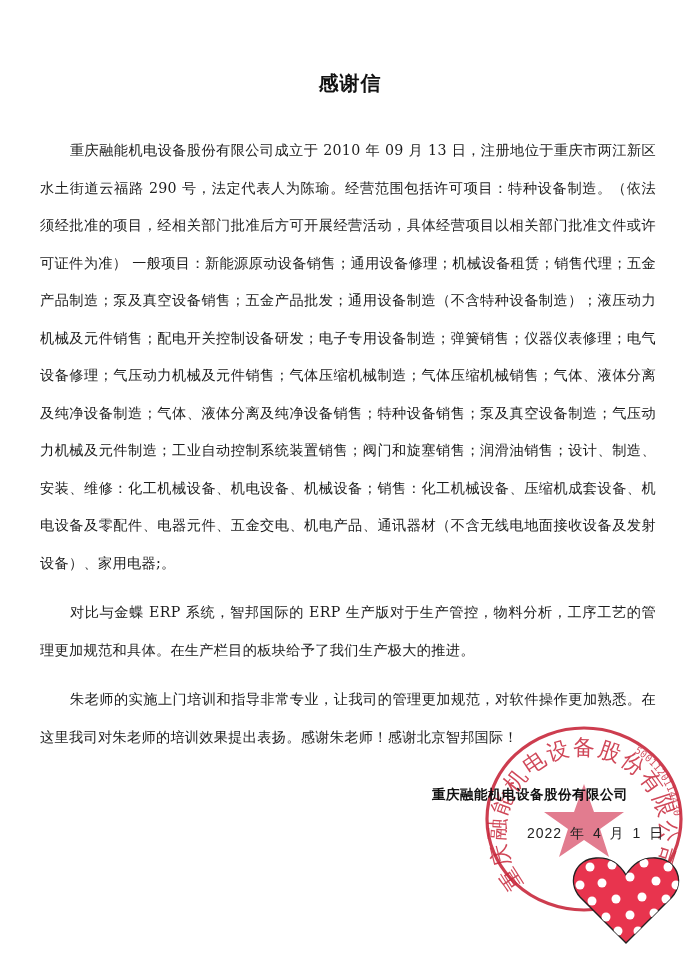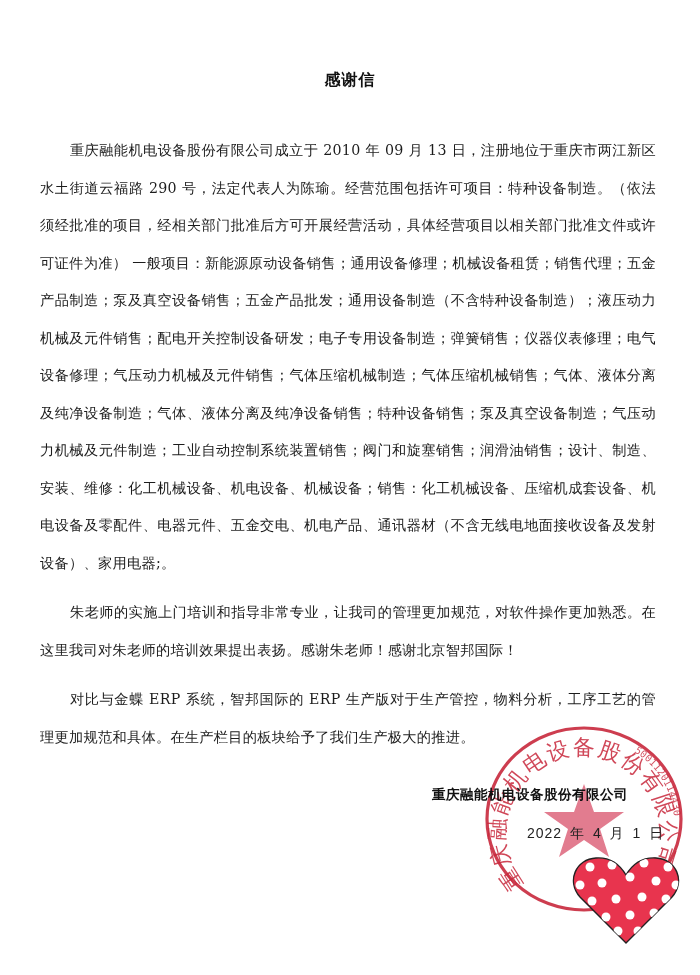--- a/index.html
+++ b/index.html
@@ -1,40 +1,40 @@
 <!DOCTYPE html>
 <html><head>
   <meta charset="utf-8">
   <style>
     html, body { margin: 0; padding: 0; background: #ffffff; }
     body { width: 700px; height: 975px; position: relative; overflow: hidden;
            font-family: "DejaVu Serif", "Liberation Serif", serif; color: #1c1c1c; }
     .title { position: absolute; top: 70px; left: 0; width: 700px; text-align: center;
-             font-family: "DejaVu Sans", sans-serif; font-weight: bold; font-size: 16px;
+             font-family: "DejaVu Sans", sans-serif; font-weight: bold; font-size: 20px;
              letter-spacing: 1px; color: #111; }
     .body-text { position: absolute; left: 28px; width: 640px; top: 120px; }
     .para { margin: 12px; font-size: 14.2px; line-height: 37.5px; text-indent: 30px;
             text-align: justify; letter-spacing: 0.3px; }
     .para + .para { margin-top: 0; }
     .signature { position: absolute; left: 432px; top: 786px; font-family: "DejaVu Sans", sans-serif;
                  font-weight: bold; font-size: 13.5px; color: #111; letter-spacing: 0.5px; z-index: 3; }
     .date { position: absolute; left: 527px; top: 825px; font-family: "Liberation Sans", sans-serif;
             font-size: 14px; color: #222; letter-spacing: 1px; z-index: 3; word-spacing: 3px; }
     .stamp { position: absolute; left: 484px; top: 724px; width: 200px; height: 190px; z-index: 2; }
     .heart { position: absolute; left: 572px; top: 855px; width: 108px; height: 90px; z-index: 4; }
   </style>
 </head>
 <body>
 
 <div class="title">感谢信</div>
 
 <div class="body-text">
   <p class="para">重庆融能机电设备股份有限公司成立于 2010 年 09 月 13 日，注册地位于重庆市两江新区水土街道云福路 290 号，法定代表人为陈瑜。经营范围包括许可项目：特种设备制造。（依法须经批准的项目，经相关部门批准后方可开展经营活动，具体经营项目以相关部门批准文件或许可证件为准） 一般项目：新能源原动设备销售；通用设备修理；机械设备租赁；销售代理；五金产品制造；泵及真空设备销售；五金产品批发；通用设备制造（不含特种设备制造）；液压动力机械及元件销售；配电开关控制设备研发；电子专用设备制造；弹簧销售；仪器仪表修理；电气设备修理；气压动力机械及元件销售；气体压缩机械制造；气体压缩机械销售；气体、液体分离及纯净设备制造；气体、液体分离及纯净设备销售；特种设备销售；泵及真空设备制造；气压动力机械及元件制造；工业自动控制系统装置销售；阀门和旋塞销售；润滑油销售；设计、制造、安装、维修：化工机械设备、机电设备、机械设备；销售：化工机械设备、压缩机成套设备、机电设备及零配件、电器元件、五金交电、机电产品、通讯器材（不含无线电地面接收设备及发射设备）、家用电器;。</p>
+  <p class="para">对比与金蝶 ERP 系统，智邦国际的 ERP 生产版对于生产管控，物料分析，工序工艺的管理更加规范和具体。在生产栏目的板块给予了我们生产极大的推进。</p>
   <p class="para">朱老师的实施上门培训和指导非常专业，让我司的管理更加规范，对软件操作更加熟悉。在这里我司对朱老师的培训效果提出表扬。感谢朱老师！感谢北京智邦国际！</p>
-  <p class="para">对比与金蝶 ERP 系统，智邦国际的 ERP 生产版对于生产管控，物料分析，工序工艺的管理更加规范和具体。在生产栏目的板块给予了我们生产极大的推进。</p>
 </div>
 
 <svg class="stamp" viewBox="0 0 200 190" xmlns="http://www.w3.org/2000/svg">
   <defs>
     <path id="sealArc" d="M 40 160 A 78 78 0 1 1 165 150" fill="none"></path>
     <path id="serialArc" d="M 150 28 A 82 82 0 0 1 172 150" fill="none"></path>
   </defs>
   <ellipse cx="100" cy="95" rx="97" ry="91" fill="none" stroke="#c8283c" stroke-width="3.2" opacity="0.9"></ellipse>
   <text font-family="DejaVu Serif, serif" font-size="22" fill="#c8283c" opacity="0.85" letter-spacing="2">
     <textPath href="#sealArc">重庆融能机电设备股份有限公司</textPath>

